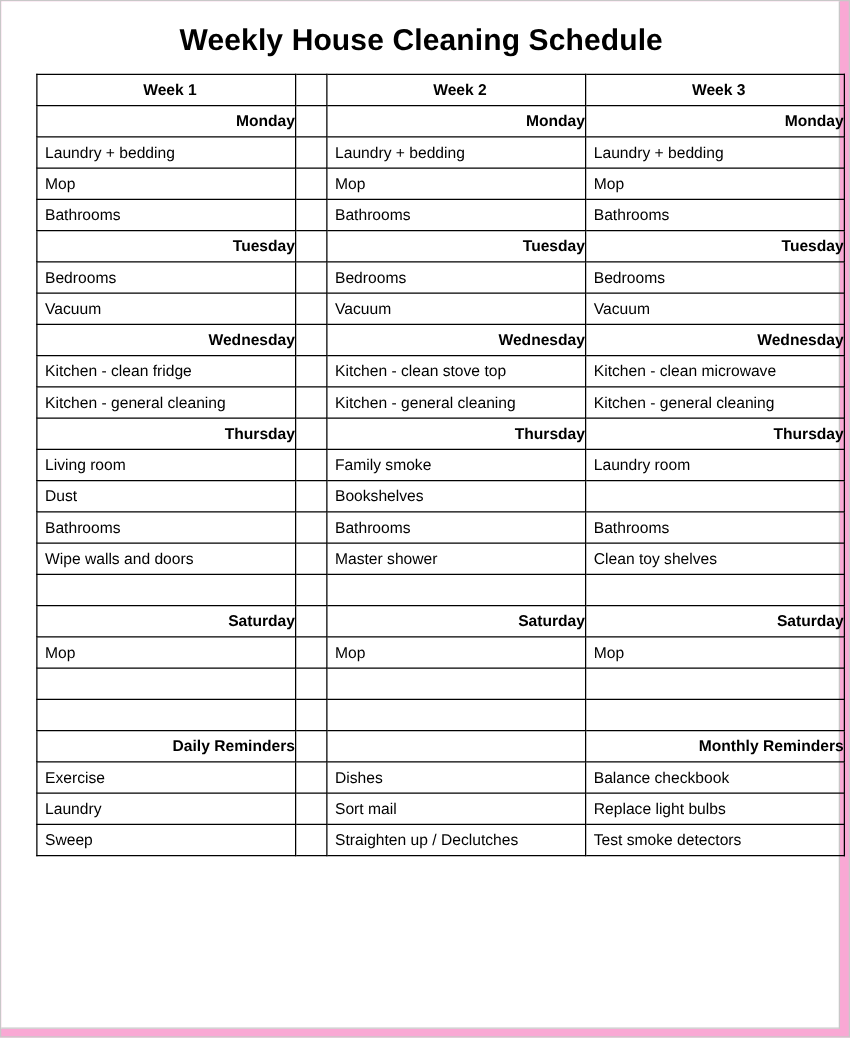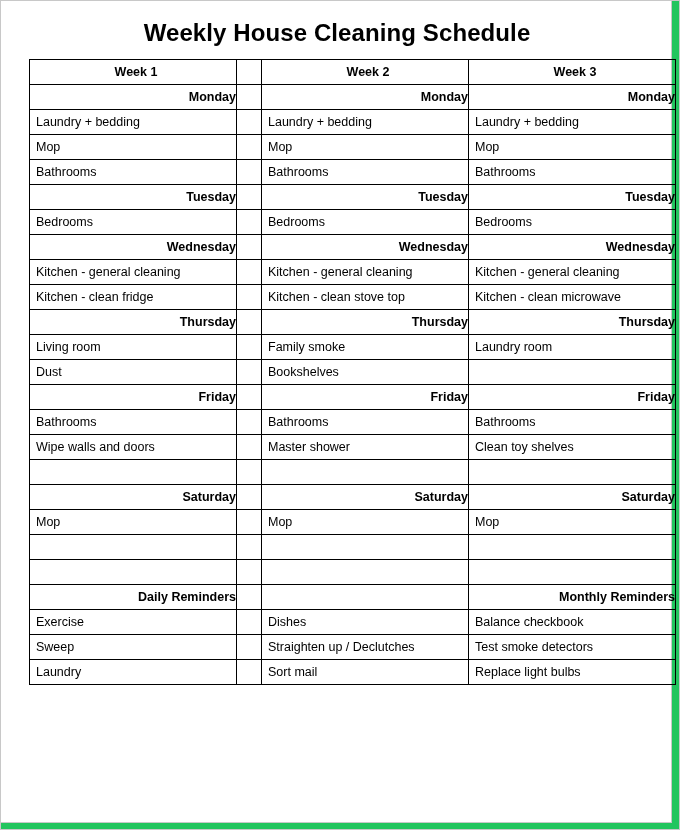--- a/index.html
+++ b/index.html
@@ -12,21 +12,21 @@
     height: 830px;
     font-family: "Liberation Sans", sans-serif;
     color: #000000;
     overflow: hidden;
   }
   .page {
     position: relative;
     width: 680px;
     height: 830px;
     box-sizing: border-box;
-    background: #22c55e;
+    background: #f9a8d4;
     border-top: 1px solid #c8c8c8;
     border-left: 1px solid #c8c8c8;
     border-right: 1px solid #c8c8c8;
     border-bottom: 1px solid #c8c8c8;
   }
   .page-inner {
     position: absolute;
     left: 0;
     top: 0;
     right: 7px;
@@ -135,62 +135,62 @@
             <td class="wk hdr">Tuesday</td>
             <td class="wk hdr">Tuesday</td>
           </tr>
           <tr>
             <td class="wk">Bedrooms</td>
             <td class="gap"></td>
             <td class="wk">Bedrooms</td>
             <td class="wk">Bedrooms</td>
           </tr>
           <tr>
+            <td class="wk">Vacuum</td>
+            <td class="gap"></td>
+            <td class="wk">Vacuum</td>
+            <td class="wk">Vacuum</td>
+          </tr>
+          <tr>
             <td class="wk hdr">Wednesday</td>
             <td class="gap"></td>
             <td class="wk hdr">Wednesday</td>
             <td class="wk hdr">Wednesday</td>
           </tr>
           <tr>
+            <td class="wk">Kitchen - clean fridge</td>
+            <td class="gap"></td>
+            <td class="wk">Kitchen - clean stove top</td>
+            <td class="wk">Kitchen - clean microwave</td>
+          </tr>
+          <tr>
             <td class="wk">Kitchen - general cleaning</td>
             <td class="gap"></td>
             <td class="wk">Kitchen - general cleaning</td>
             <td class="wk">Kitchen - general cleaning</td>
           </tr>
           <tr>
-            <td class="wk">Kitchen - clean fridge</td>
-            <td class="gap"></td>
-            <td class="wk">Kitchen - clean stove top</td>
-            <td class="wk">Kitchen - clean microwave</td>
-          </tr>
-          <tr>
             <td class="wk hdr">Thursday</td>
             <td class="gap"></td>
             <td class="wk hdr">Thursday</td>
             <td class="wk hdr">Thursday</td>
           </tr>
           <tr>
             <td class="wk">Living room</td>
             <td class="gap"></td>
             <td class="wk">Family smoke</td>
             <td class="wk">Laundry room</td>
           </tr>
           <tr>
             <td class="wk">Dust</td>
             <td class="gap"></td>
             <td class="wk">Bookshelves</td>
             <td class="wk blank"></td>
           </tr>
           <tr>
-            <td class="wk hdr">Friday</td>
-            <td class="gap"></td>
-            <td class="wk hdr">Friday</td>
-            <td class="wk hdr">Friday</td>
-          </tr>
-          <tr>
             <td class="wk">Bathrooms</td>
             <td class="gap"></td>
             <td class="wk">Bathrooms</td>
             <td class="wk">Bathrooms</td>
           </tr>
           <tr>
             <td class="wk">Wipe walls and doors</td>
             <td class="gap"></td>
             <td class="wk">Master shower</td>
             <td class="wk">Clean toy shelves</td>
@@ -231,28 +231,28 @@
             <td class="wk hdr"></td>
             <td class="wk hdr">Monthly Reminders</td>
           </tr>
           <tr>
             <td class="wk">Exercise</td>
             <td class="gap"></td>
             <td class="wk">Dishes</td>
             <td class="wk">Balance checkbook</td>
           </tr>
           <tr>
+            <td class="wk">Laundry</td>
+            <td class="gap"></td>
+            <td class="wk">Sort mail</td>
+            <td class="wk">Replace light bulbs</td>
+          </tr>
+          <tr>
             <td class="wk">Sweep</td>
             <td class="gap"></td>
             <td class="wk">Straighten up / Declutches</td>
             <td class="wk">Test smoke detectors</td>
           </tr>
-          <tr>
-            <td class="wk">Laundry</td>
-            <td class="gap"></td>
-            <td class="wk">Sort mail</td>
-            <td class="wk">Replace light bulbs</td>
-          </tr>
         </tbody>
     </table>
 
   </div>
 </div>
 
 </body></html>

